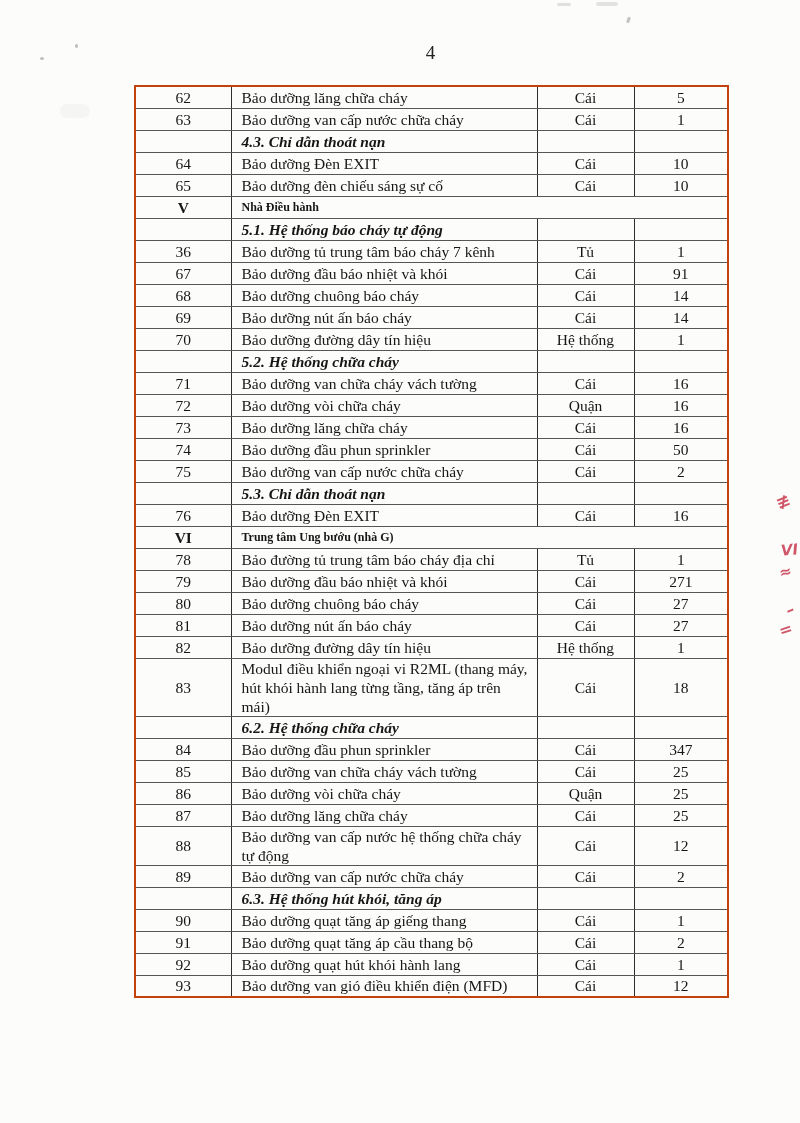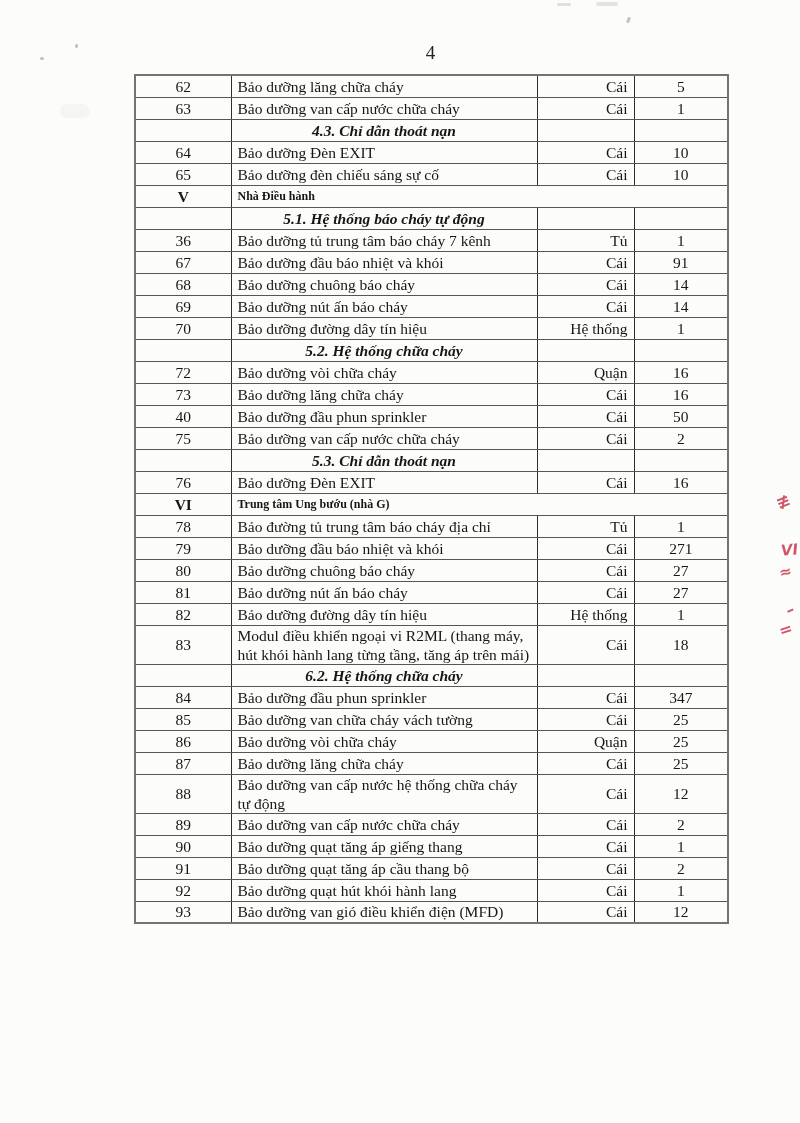--- a/index.html
+++ b/index.html
@@ -7,40 +7,40 @@
     width:800px;height:1123px;position:relative;overflow:hidden;
     background:#fcfcfa;
     font-family:"Liberation Serif","DejaVu Serif",serif;
     color:#161616;
   }
   .page-number{
     position:absolute;top:42px;left:134px;width:593px;
     text-align:center;font-size:19px;color:#222;
   }
   table.doc-table{
-    position:absolute;left:134px;top:74px;width:593px;
+    position:absolute;left:134px;top:85px;width:593px;
     border-collapse:collapse;table-layout:fixed;
-    border:2px solid #737373;
+    border:2px solid #c2410c;
   }
   .doc-table td{
     border:1px solid #2e2e2e;
     border-top-color:#565656;
     border-bottom-color:#565656;
     box-sizing:border-box;
     height:22px;
     padding:0 6px;
     font-size:15.5px;line-height:19px;
     vertical-align:middle;
     overflow:hidden;
   }
   .doc-table td.c-no{text-align:center;}
-  .doc-table td.c-desc{text-align:left;}
-  .doc-table td.c-unit{text-align:right;}
+  .doc-table td.c-desc{text-align:left;padding-left:10px;}
+  .doc-table td.c-unit{text-align:center;}
   .doc-table td.c-qty{text-align:center;}
-  .doc-table tr.section-row td.c-desc{font-weight:bold;font-style:italic;text-align:center;}
+  .doc-table tr.section-row td.c-desc{font-weight:bold;font-style:italic;}
   .doc-table tr.group-row td{font-weight:bold;}
   .doc-table tr.group-row td.c-desc{font-size:12px;}
   
   .red-mark{
     position:absolute;color:#c93a50;font-weight:bold;
     font-family:"DejaVu Sans",sans-serif;
     opacity:.85;white-space:nowrap;
   }
   .mark-1{top:492px;left:776px;font-size:17px;transform:rotate(-22deg);letter-spacing:-2px;}
   .mark-2{top:541px;left:781px;font-size:15px;font-style:italic;transform:rotate(-6deg);}
@@ -139,33 +139,39 @@
         <td class="c-unit">Hệ thống</td>
         <td class="c-qty">1</td>
       </tr>
       <tr class="section-row">
         <td class="c-no"></td>
         <td class="c-desc">5.2. Hệ thống chữa cháy</td>
         <td class="c-unit"></td>
         <td class="c-qty"></td>
       </tr>
       <tr class="item-row">
+        <td class="c-no">71</td>
+        <td class="c-desc">Bảo dưỡng van chữa cháy vách tường</td>
+        <td class="c-unit">Cái</td>
+        <td class="c-qty">16</td>
+      </tr>
+      <tr class="item-row">
         <td class="c-no">72</td>
         <td class="c-desc">Bảo dưỡng vòi chữa cháy</td>
         <td class="c-unit">Quận</td>
         <td class="c-qty">16</td>
       </tr>
       <tr class="item-row">
         <td class="c-no">73</td>
         <td class="c-desc">Bảo dưỡng lăng chữa cháy</td>
         <td class="c-unit">Cái</td>
         <td class="c-qty">16</td>
       </tr>
       <tr class="item-row">
-        <td class="c-no">40</td>
+        <td class="c-no">74</td>
         <td class="c-desc">Bảo dưỡng đầu phun sprinkler</td>
         <td class="c-unit">Cái</td>
         <td class="c-qty">50</td>
       </tr>
       <tr class="item-row">
         <td class="c-no">75</td>
         <td class="c-desc">Bảo dưỡng van cấp nước chữa cháy</td>
         <td class="c-unit">Cái</td>
         <td class="c-qty">2</td>
       </tr>
@@ -255,20 +261,26 @@
         <td class="c-no">88</td>
         <td class="c-desc">Bảo dưỡng van cấp nước hệ thống chữa cháy tự động</td>
         <td class="c-unit">Cái</td>
         <td class="c-qty">12</td>
       </tr>
       <tr class="item-row">
         <td class="c-no">89</td>
         <td class="c-desc">Bảo dưỡng van cấp nước chữa cháy</td>
         <td class="c-unit">Cái</td>
         <td class="c-qty">2</td>
+      </tr>
+      <tr class="section-row">
+        <td class="c-no"></td>
+        <td class="c-desc">6.3. Hệ thống hút khói, tăng áp</td>
+        <td class="c-unit"></td>
+        <td class="c-qty"></td>
       </tr>
       <tr class="item-row">
         <td class="c-no">90</td>
         <td class="c-desc">Bảo dưỡng quạt tăng áp giếng thang</td>
         <td class="c-unit">Cái</td>
         <td class="c-qty">1</td>
       </tr>
       <tr class="item-row">
         <td class="c-no">91</td>
         <td class="c-desc">Bảo dưỡng quạt tăng áp cầu thang bộ</td>

